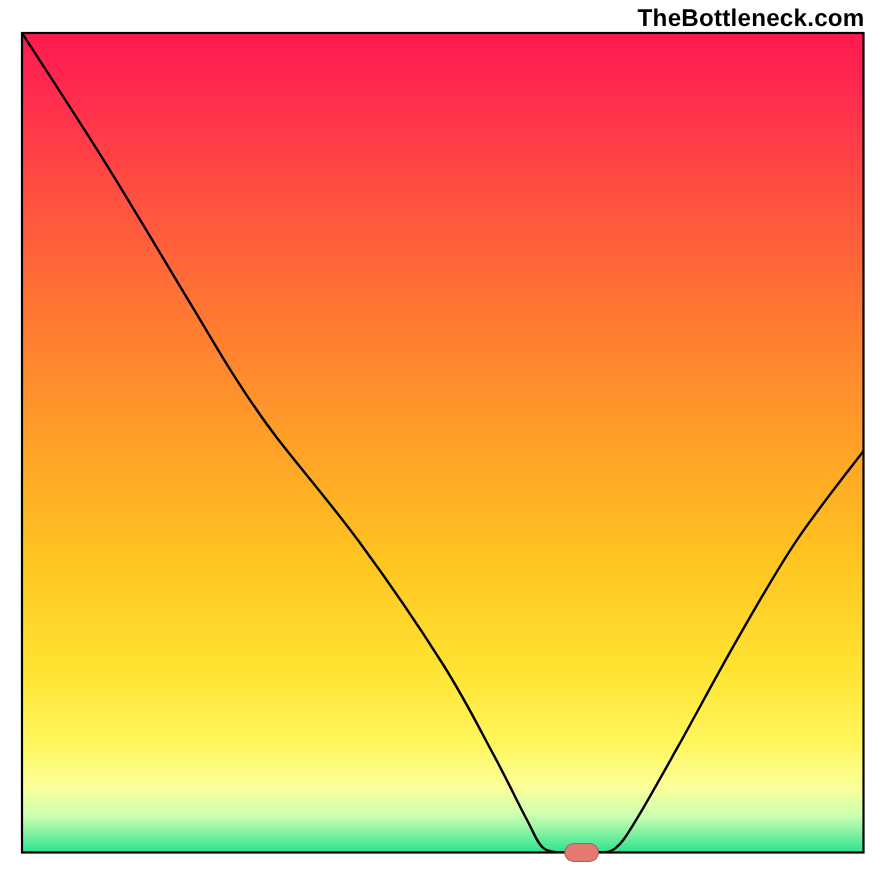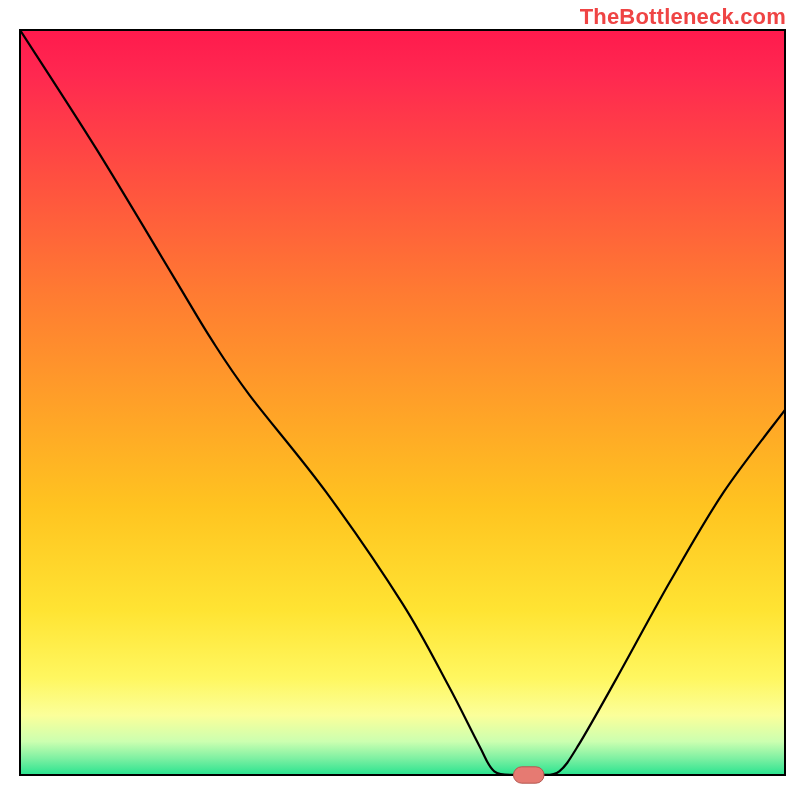--- a/index.html
+++ b/index.html
@@ -15,21 +15,21 @@
     position: relative;
     width: 800px;
     height: 800px;
   }
   .watermark {
     position: absolute;
     top: 4px;
     right: 14px;
     font-size: 22px;
     font-weight: 600;
-    color: #ef4444;
+    color: #000000;
     letter-spacing: 0.2px;
     z-index: 5;
   }
   svg.plot {
     position: absolute;
     left: 0;
     top: 0;
     width: 800px;
     height: 800px;
   }

